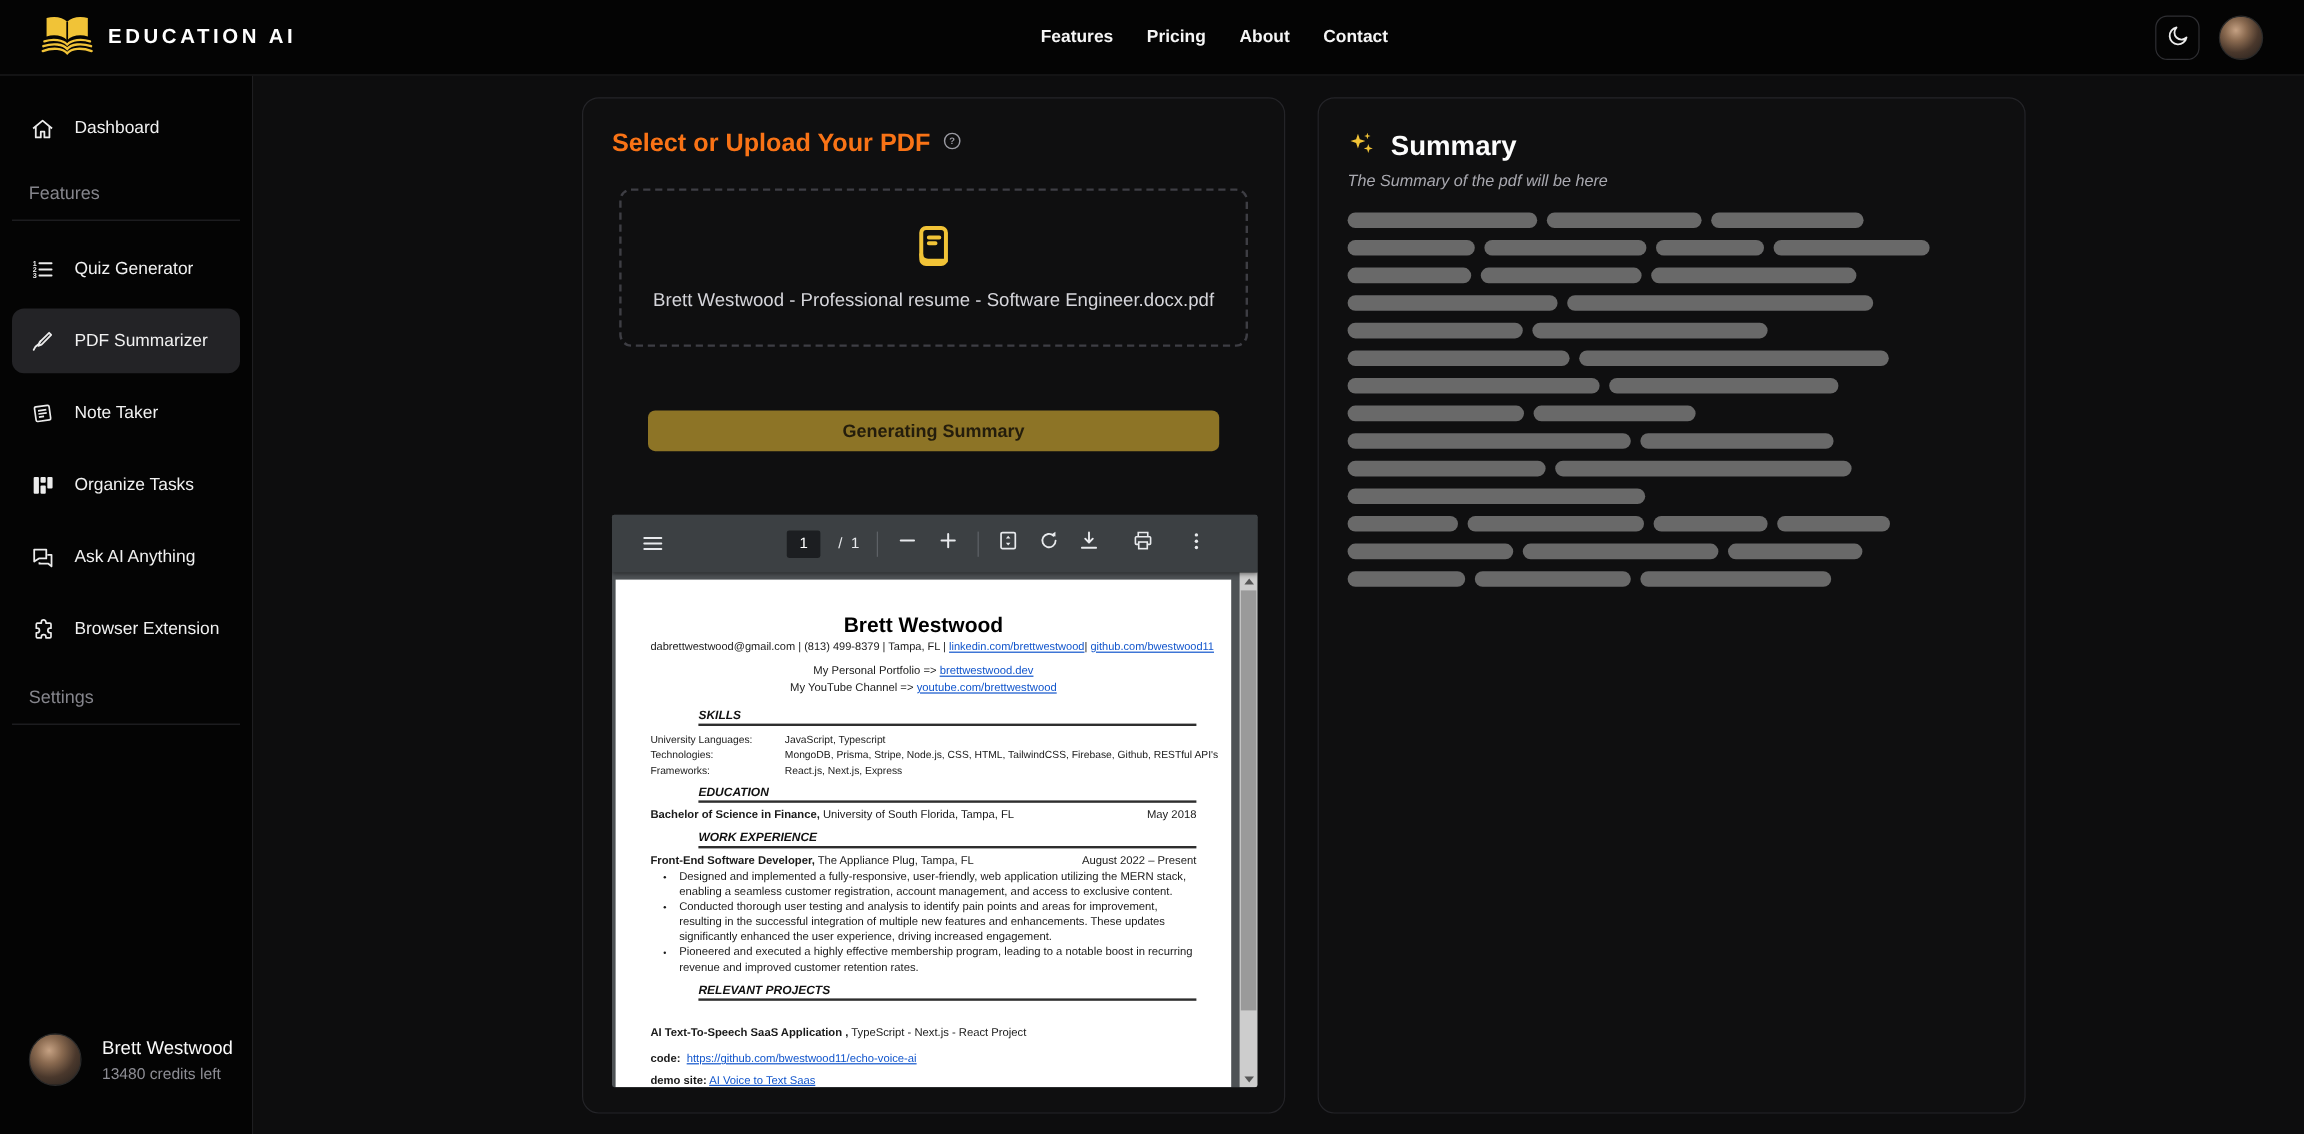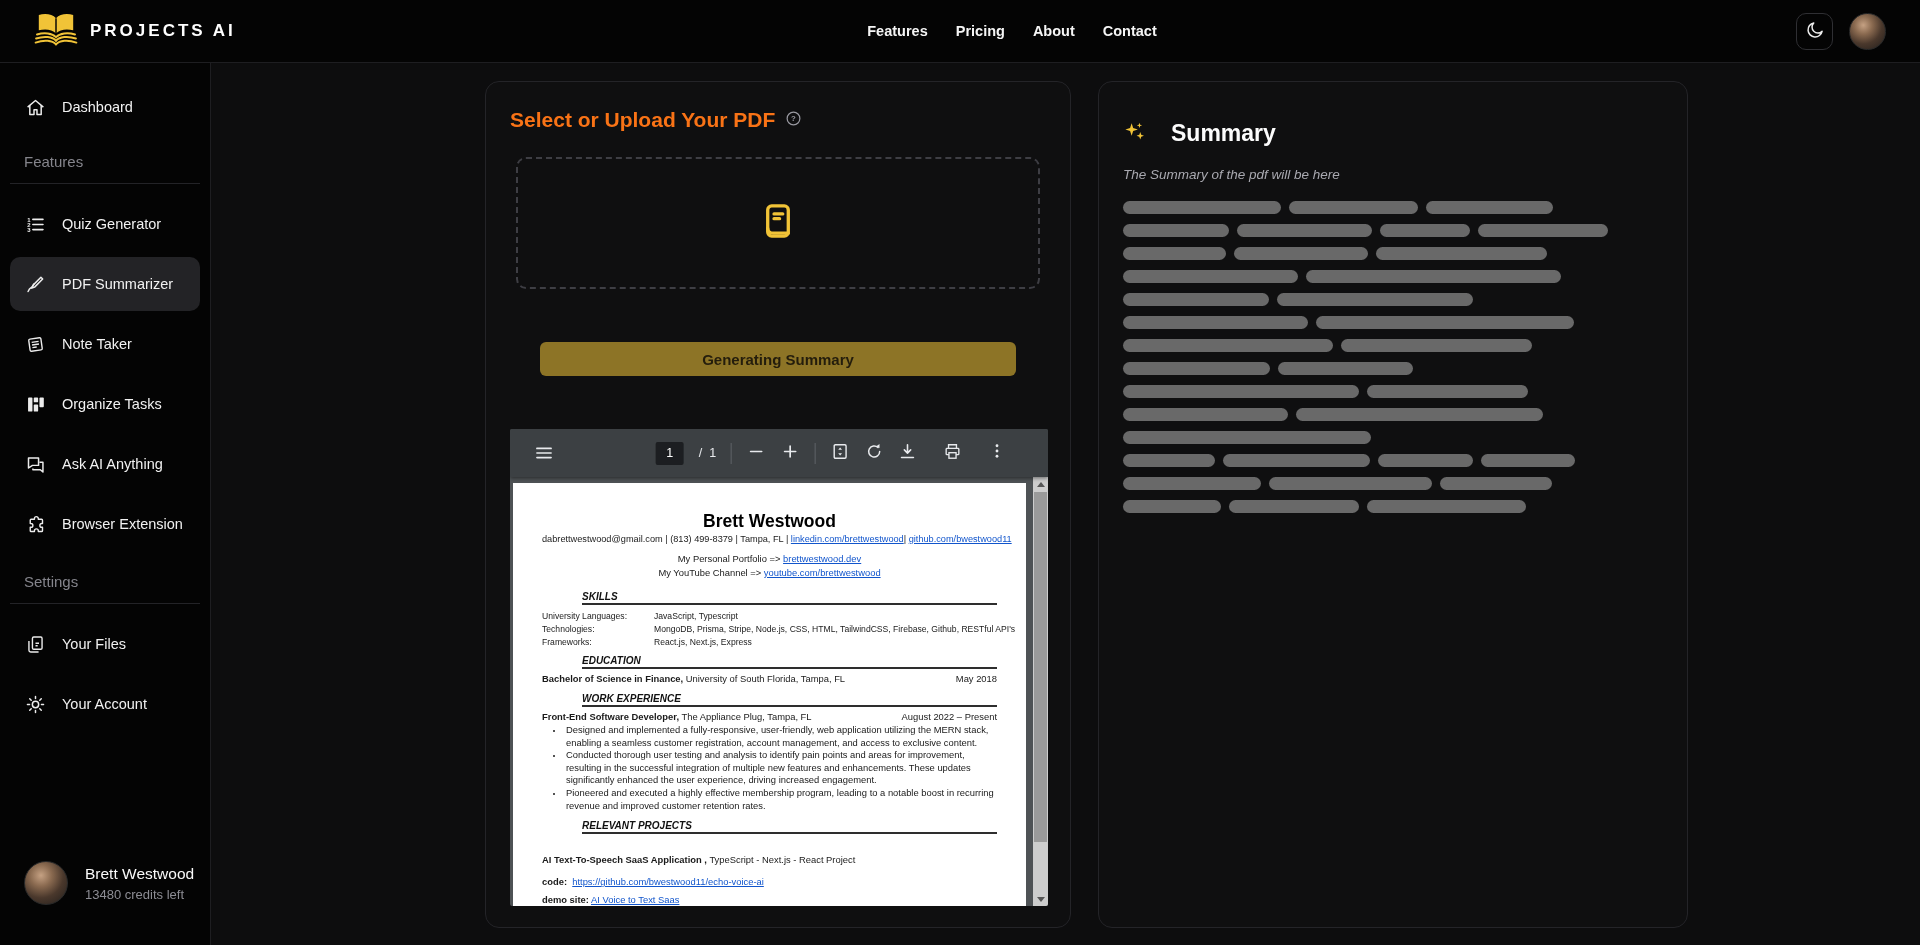--- a/index.html
+++ b/index.html
@@ -104,21 +104,21 @@
     <div class="brand">
       <span><svg viewBox="0 0 52 42" width="48" height="38">
             <path fill="#f1c337" d="M26 9C22 4.5 14 3.5 7 5.5v17c7-2 15-1 19 3.5 4-4.5 12-5.5 19-3.5v-17C38 3.5 30 4.5 26 9z"></path>
             <g stroke="#f1c337" stroke-width="2.2" fill="none" stroke-linecap="round">
               <path d="M5 27c8-2.5 17-1.5 21 3 4-4.5 13-5.5 21-3"></path>
               <path d="M4 31.5c9-3 18-2 22 2.5 4-4.5 13-5.5 22-2.5"></path>
               <path d="M3.5 36c9.5-3.5 18.5-2.5 22.5 2 4-4.5 13-5.5 22.5-2"></path>
             </g>
             <path stroke="#040404" stroke-width="1.6" d="M26 9v19"></path>
           </svg></span>
-      <span class="brand-text">PROJECTS AI</span>
+      <span class="brand-text">EDUCATION AI</span>
     </div>
     <nav class="nav-links">
         <a class="nav-link">Features</a>
         <a class="nav-link">Pricing</a>
         <a class="nav-link">About</a>
         <a class="nav-link">Contact</a>
       </nav>
     <div class="header-right">
       <button class="moon-btn">
         <span><svg viewBox="0 0 24 24" width="20" height="20" fill="none" stroke="#ececec" stroke-width="1.8" stroke-linecap="round" stroke-linejoin="round">
@@ -202,41 +202,20 @@
             <span class="icon">
               <svg viewBox="0 0 24 24" width="21" height="21" fill="none" stroke="#ececec" stroke-width="1.6" stroke-linejoin="round">
                 <path d="M13 3a2.2 2.2 0 00-2.2 2.2V6H7a1 1 0 00-1 1v3.8h.8a2.2 2.2 0 110 4.4H6V19a1 1 0 001 1h3.8v-.8a2.2 2.2 0 114.4 0v.8H19a1 1 0 001-1v-3.8h-.8a2.2 2.2 0 110-4.4h.8V7a1 1 0 00-1-1h-3.8v-.8A2.2 2.2 0 0013 3z"></path>
               </svg>
             </span>
             <span>Browser Extension</span>
           </div>
         </div>
       <div class="section-label">Settings</div>
       <div class="side-divider"></div>
-      <div class="side-list">
-          <div class="side-item">
-            <span class="icon">
-              <svg viewBox="0 0 24 24" width="21" height="21" fill="none" stroke="#ececec" stroke-width="1.6" stroke-linejoin="round">
-                <rect x="8.5" y="3.5" width="11" height="14" rx="1.5"></rect>
-                <path d="M15.5 20.5h-9A2 2 0 014.5 18.5V8"></path>
-                <path d="M12 10.5h4M12 13.5h2.5"></path>
-              </svg>
-            </span>
-            <span>Your Files</span>
-          </div>
-          <div class="side-item">
-            <span class="icon">
-              <svg viewBox="0 0 24 24" width="21" height="21" fill="none" stroke="#ececec" stroke-width="1.7" stroke-linecap="round">
-                <circle cx="12" cy="12" r="3.6"></circle>
-                <path d="M12 2.8v2.4M12 18.8v2.4M2.8 12h2.4M18.8 12h2.4M5.4 5.4l1.7 1.7M16.9 16.9l1.7 1.7M18.6 5.4l-1.7 1.7M7.1 16.9l-1.7 1.7"></path>
-              </svg>
-            </span>
-            <span>Your Account</span>
-          </div>
-        </div>
     </div>
     <div class="side-user">
       <div class="avatar"></div>
       <div>
         <div class="user-name">Brett Westwood</div>
         <div class="user-credits">13480 credits left</div>
       </div>
     </div>
   </aside>
 
@@ -249,20 +228,21 @@
               <circle cx="12" cy="12" r="9" fill="none" stroke="#9a9aa2" stroke-width="1.7"></circle>
               <text x="12" y="16" text-anchor="middle" font-family="sans-serif" font-size="11" font-weight="bold" fill="#9a9aa2">?</text>
             </svg></span>
       </div>
       <div class="upload-box">
         <span><svg viewBox="0 0 24 24" width="38" height="38" fill="none" stroke="#f1c337" stroke-width="2.1" stroke-linecap="round" stroke-linejoin="round">
               <rect x="5.5" y="2.5" width="13" height="19" rx="2.5"></rect>
               <path d="M9.5 7.5h5.5M9.5 10.5h3.5"></path>
               <path d="M5.5 16.5c0 2.6 1.6 3.2 3.6 3.2h9.4"></path>
             </svg></span>
+        <div class="upload-filename">Brett Westwood - Professional resume - Software Engineer.docx.pdf</div>
       </div>
       <button class="gen-btn">Generating Summary</button>
 
       <div class="viewer">
         <div class="viewer-toolbar">
           <span class="tb-left tb-btn">
               <span><svg viewBox="0 0 24 24" width="20" height="20" stroke="#e8eaed" stroke-width="2" stroke-linecap="round">
                   <path d="M3.5 6.5h17M3.5 12h17M3.5 17.5h17"></path>
                 </svg></span>
             </span>
@@ -388,21 +368,21 @@
       </div>
     </section>
 
     <section class="card card-summary">
       <div class="sum-header">
         <span><svg viewBox="0 0 24 24" width="23" height="23" fill="#f1c337">
               <path d="M9 3.5l1.6 4.9L15.5 10l-4.9 1.6L9 16.5l-1.6-4.9L2.5 10l4.9-1.6z"></path>
               <path d="M18 12.5l1 2.9 2.9 1-2.9 1-1 2.9-1-2.9-2.9-1 2.9-1z"></path>
               <path d="M17.2 2.8l.7 2.1 2.1.7-2.1.7-.7 2.1-.7-2.1-2.1-.7 2.1-.7z"></path>
             </svg></span>
-        <h2 class="sum-title" style="margin:16px">Summary</h2>
+        <h2 class="sum-title" style="margin:4px">Summary</h2>
       </div>
       <div class="sum-sub">The Summary of the pdf will be here</div>
       <div class="skel">
           <div class="skel-group">
             <div class="skel-row">
               <span class="skel-bar" style="width: 158px;"></span>
               <span class="skel-bar" style="width: 129px;"></span>
               <span class="skel-bar" style="width: 127px;"></span>
             </div>
             <div class="skel-row">

